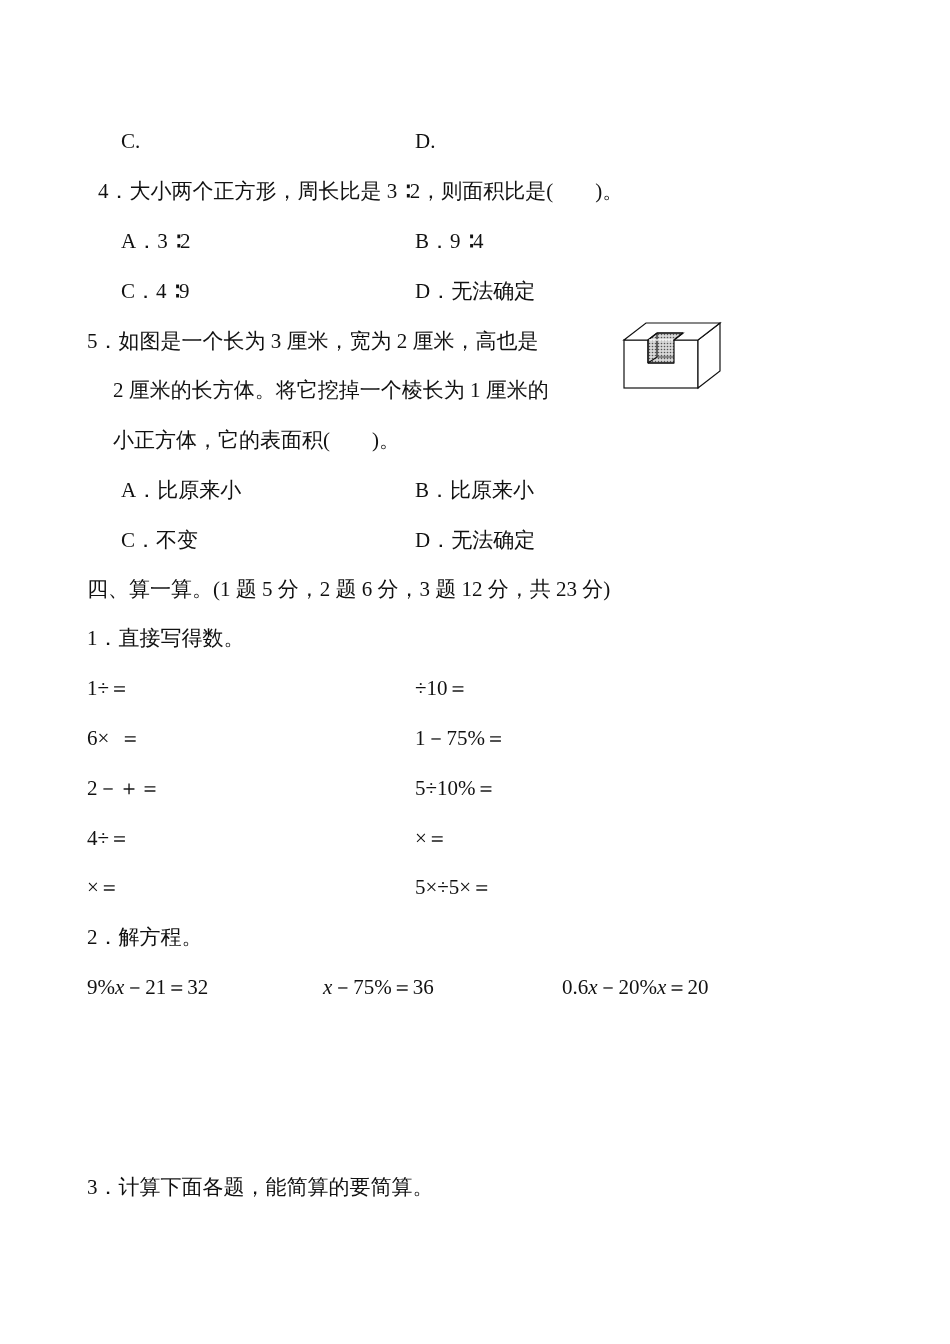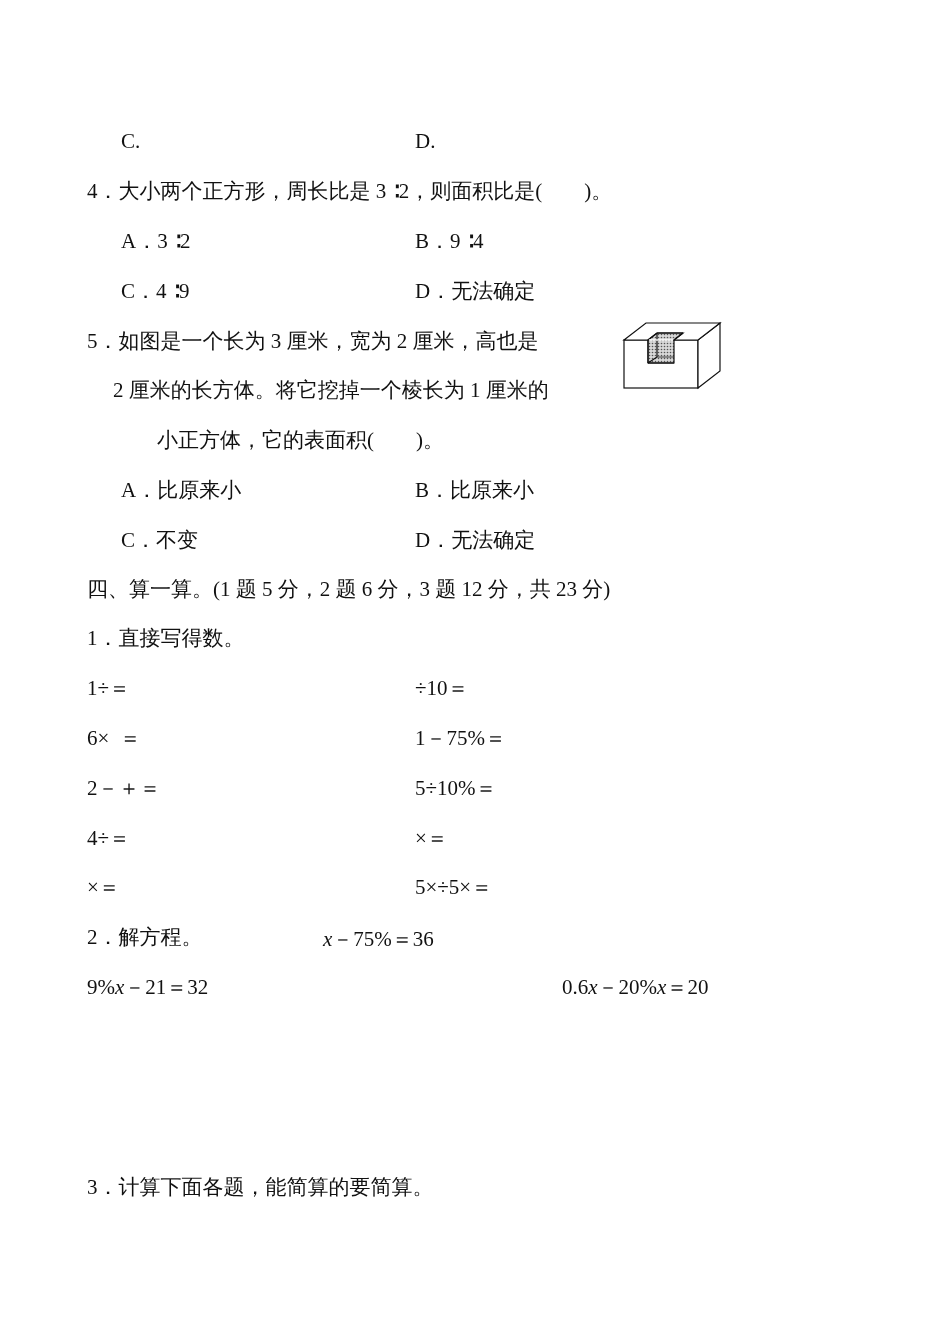--- a/index.html
+++ b/index.html
@@ -16,29 +16,29 @@
     .figure {
       position: absolute; left: 618px; top: 318px; width: 108px; height: 76px;
     }
   </style>
 </head>
 <body>
 
 <div class="line" style="left:121px; top:128px;">C.</div>
 <div class="line" style="left:415px; top:128px;">D.</div>
 
-<div class="line" style="left:87px; top:178px;">4．大小两个正方形，周长比是 3 ∶2，则面积比是(　　)。</div>
+<div class="line" style="left:98px; top:178px;">4．大小两个正方形，周长比是 3 ∶2，则面积比是(　　)。</div>
 <div class="line" style="left:121px; top:228px;">A．3 ∶2</div>
 <div class="line" style="left:415px; top:228px;">B．9 ∶4</div>
 <div class="line" style="left:121px; top:278px;">C．4 ∶9</div>
 <div class="line" style="left:415px; top:278px;">D．无法确定</div>
 
 <div class="line" style="left:87px; top:328px;">5．如图是一个长为 3 厘米，宽为 2 厘米，高也是</div>
 <div class="line" style="left:113px; top:377px;">2 厘米的长方体。将它挖掉一个棱长为 1 厘米的</div>
-<div class="line" style="left:113px; top:427px;margin-left:44px;">小正方体，它的表面积(　　)。</div>
+<div class="line" style="left:113px; top:427px;">小正方体，它的表面积(　　)。</div>
 
 <div class="figure">
   <svg width="108" height="76" viewBox="618 318 108 76" xmlns="http://www.w3.org/2000/svg">
     <defs>
       <pattern id="dots" width="3" height="3" patternUnits="userSpaceOnUse">
         <rect width="3" height="3" fill="#d8d8d8"></rect>
         <circle cx="1.5" cy="1.5" r="0.8" fill="#555"></circle>
       </pattern>
     </defs>
     <g fill="none" stroke="#111" stroke-width="1.2" stroke-linejoin="miter">
@@ -80,16 +80,16 @@
 <div class="line" style="left:87px; top:775px;">2－＋＝</div>
 <div class="line" style="left:415px; top:775px;">5÷10%＝</div>
 <div class="line" style="left:87px; top:825px;">4÷＝</div>
 <div class="line" style="left:415px; top:825px;">×＝</div>
 <div class="line" style="left:87px; top:874px;">×＝</div>
 <div class="line" style="left:415px; top:874px;">5×÷5×＝</div>
 
 <div class="line" style="left:87px; top:924px;font-family:Liberation Serif, serif;">2．解方程。</div>
 
 <div class="line" style="left:87px; top:974px;"><span>9%</span><span class="it">x</span><span>－21＝32</span></div>
-<div class="line" style="left:323px; top:926px;"><span class="it">x</span><span>－75%＝36</span></div>
+<div class="line" style="left:323px; top:974px;"><span class="it">x</span><span>－75%＝36</span></div>
 <div class="line" style="left:562px; top:974px;"><span>0.6</span><span class="it">x</span><span>－20%</span><span class="it">x</span><span>＝20</span></div>
 
 <div class="line" style="left:87px; top:1174px;">3．计算下面各题，能简算的要简算。</div>
 
 </body></html>

